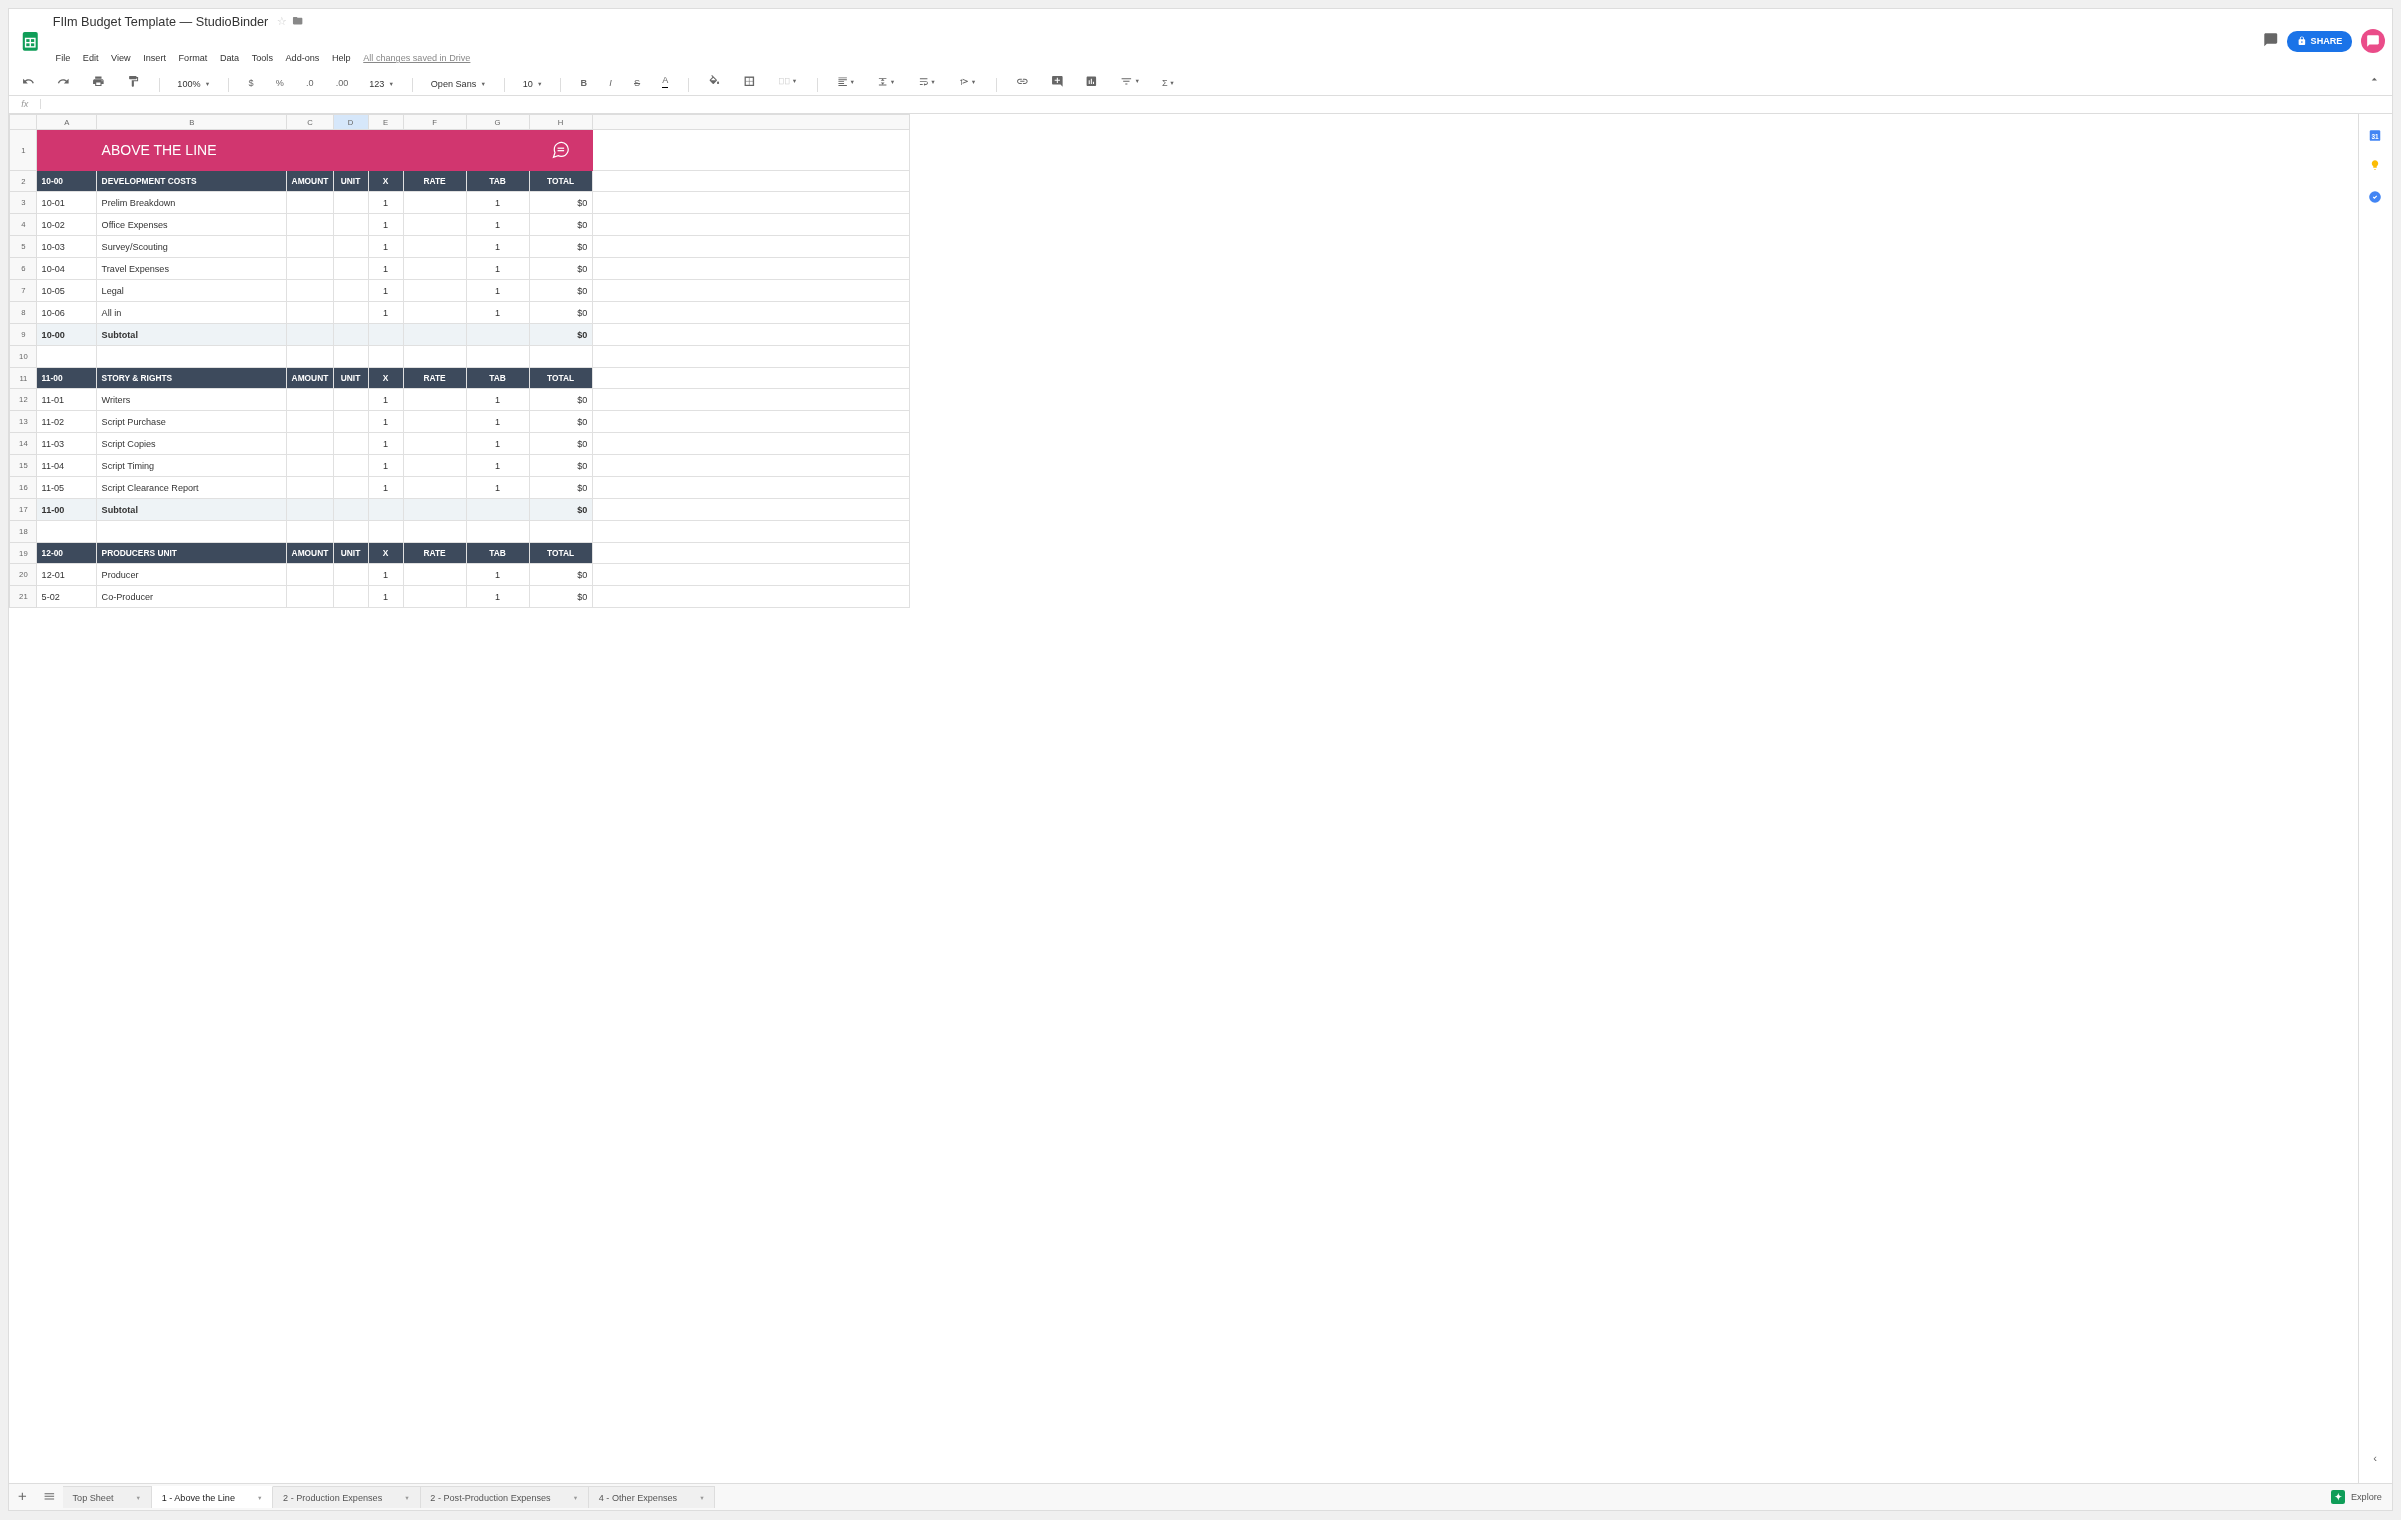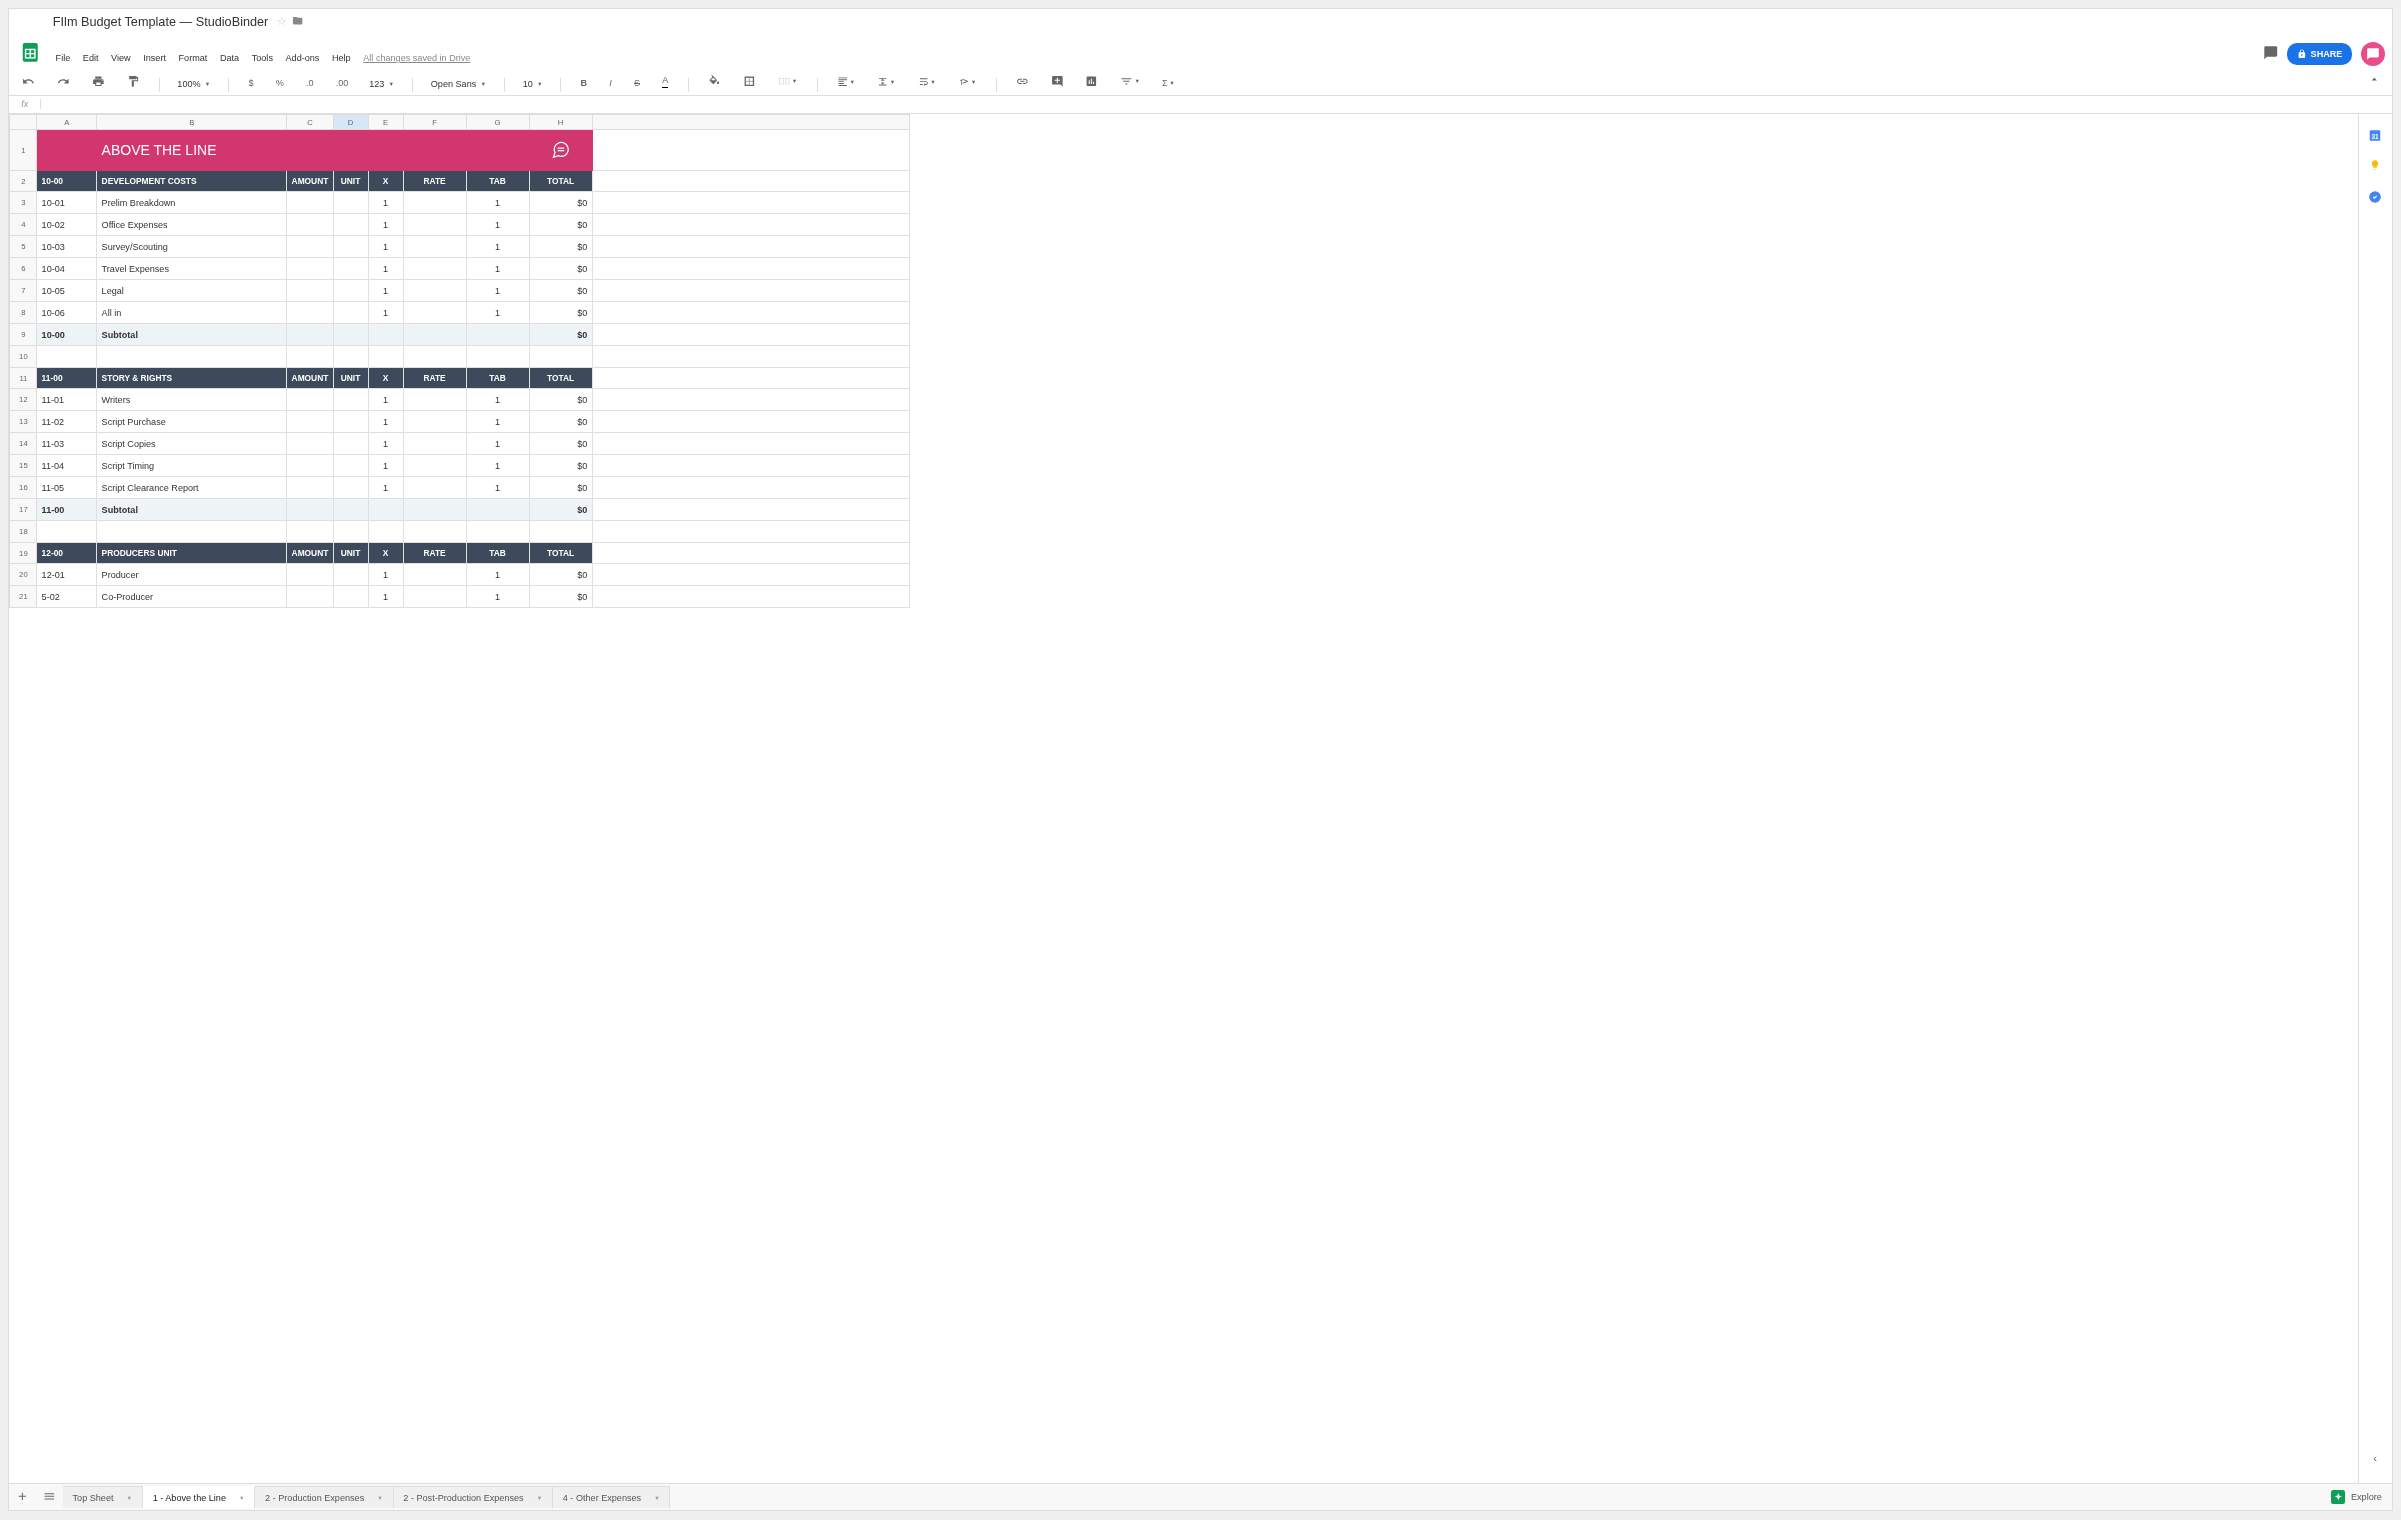--- a/index.html
+++ b/index.html
@@ -1,18 +1,18 @@
 <!DOCTYPE html>
 <html style="font-size:11.3px"><head>
 <meta charset="utf-8">
 <style>
 *{box-sizing:border-box;margin:0;padding:0}
 body{font-family:Arial,sans-serif;background:#f0f0f0;overflow:hidden}
 .app{background:#fff;margin:8.4px;height:calc(100vh - 17px);display:flex;flex-direction:column;position:relative;border:0.7px solid #ddd}
-.header{display:flex;align-items:flex-end;padding:4.2px 7px 0 7px}
+.header{display:flex;align-items:center;padding:4.2px 7px 0 7px}
 .logo{width:28px;height:28px;display:flex;align-items:center;justify-content:center;margin-right:5.6px;margin-top:2.8px}
 .logo svg{width:22.5px;height:22.5px}
 .title-area{flex:1}
 .title-row{display:flex;align-items:center;gap:5.6px}
 .doc-title{font-size:12.7px;color:#333;padding:1.4px 2.8px}
 .star{color:#ccc;font-size:11.3px;cursor:pointer}
 .folder{color:#888;font-size:11.3px;cursor:pointer}
 .menu-bar{display:flex;gap:1.4px;margin-top:20px;align-items:center}
 .menu-item{padding:2.8px 5.6px;font-size:9.1px;color:#333;cursor:pointer;border-radius:1.4px}
 .save-status{color:#888;font-size:9.1px;text-decoration:underline;margin-left:5.6px}
@@ -41,21 +41,21 @@
 .banner-icon{text-align:center}
 .section-head td{background:#3d4a5c;color:#fff;font-size:8.4px;font-weight:bold;height:21px}
 .section-head .center{text-align:center}
 .subtotal-row td{background:#eef3f6;font-weight:bold}
 .right{text-align:right}
 .center{text-align:center}
 .side-panel{width:34px;background:#fff;border-left:0.7px solid #ddd;display:flex;flex-direction:column;align-items:center;padding-top:14px;gap:17px}
 .side-icon{width:14px;height:14px;cursor:pointer}
 .bottom-bar{display:flex;align-items:center;border-top:0.7px solid #ddd;height:27px;background:#f8f8f8}
 .add-sheet,.all-sheets{padding:5.6px 7px;color:#666;cursor:pointer}
-.sheet-tab{padding:5.6px 9.8px;font-size:9.1px;color:#555;cursor:pointer;display:flex;align-items:center;gap:13px;background:#f0f0f0;border-right:0.7px solid #ddd;border-top:0.7px solid #ddd}
+.sheet-tab{padding:5.6px 9.8px;font-size:9.1px;color:#555;cursor:pointer;display:flex;align-items:center;gap:22px;background:#f0f0f0;border-right:0.7px solid #ddd;border-top:0.7px solid #ddd}
 .sheet-tab.active{background:#fff;color:#222;font-weight:500;border-top:1.4px solid transparent;margin-top:-0.7px}
 .tab-arrow{font-size:5.6px;color:#999}
 .explore{margin-left:auto;display:flex;align-items:center;gap:5.6px;padding:4.2px 9.8px;cursor:pointer;color:#555;font-size:9.1px}
 .explore-icon{width:14px;height:14px;background:#0f9d58;border-radius:2.1px;display:flex;align-items:center;justify-content:center;color:#fff;font-weight:bold}
 .side-expand{position:absolute;right:0;top:50%;color:#666;cursor:pointer;padding:5.6px}
 .underline-red{border-bottom:1.4px solid #000;padding-bottom:1.4px}
 </style>
 </head>
 <body>
 

